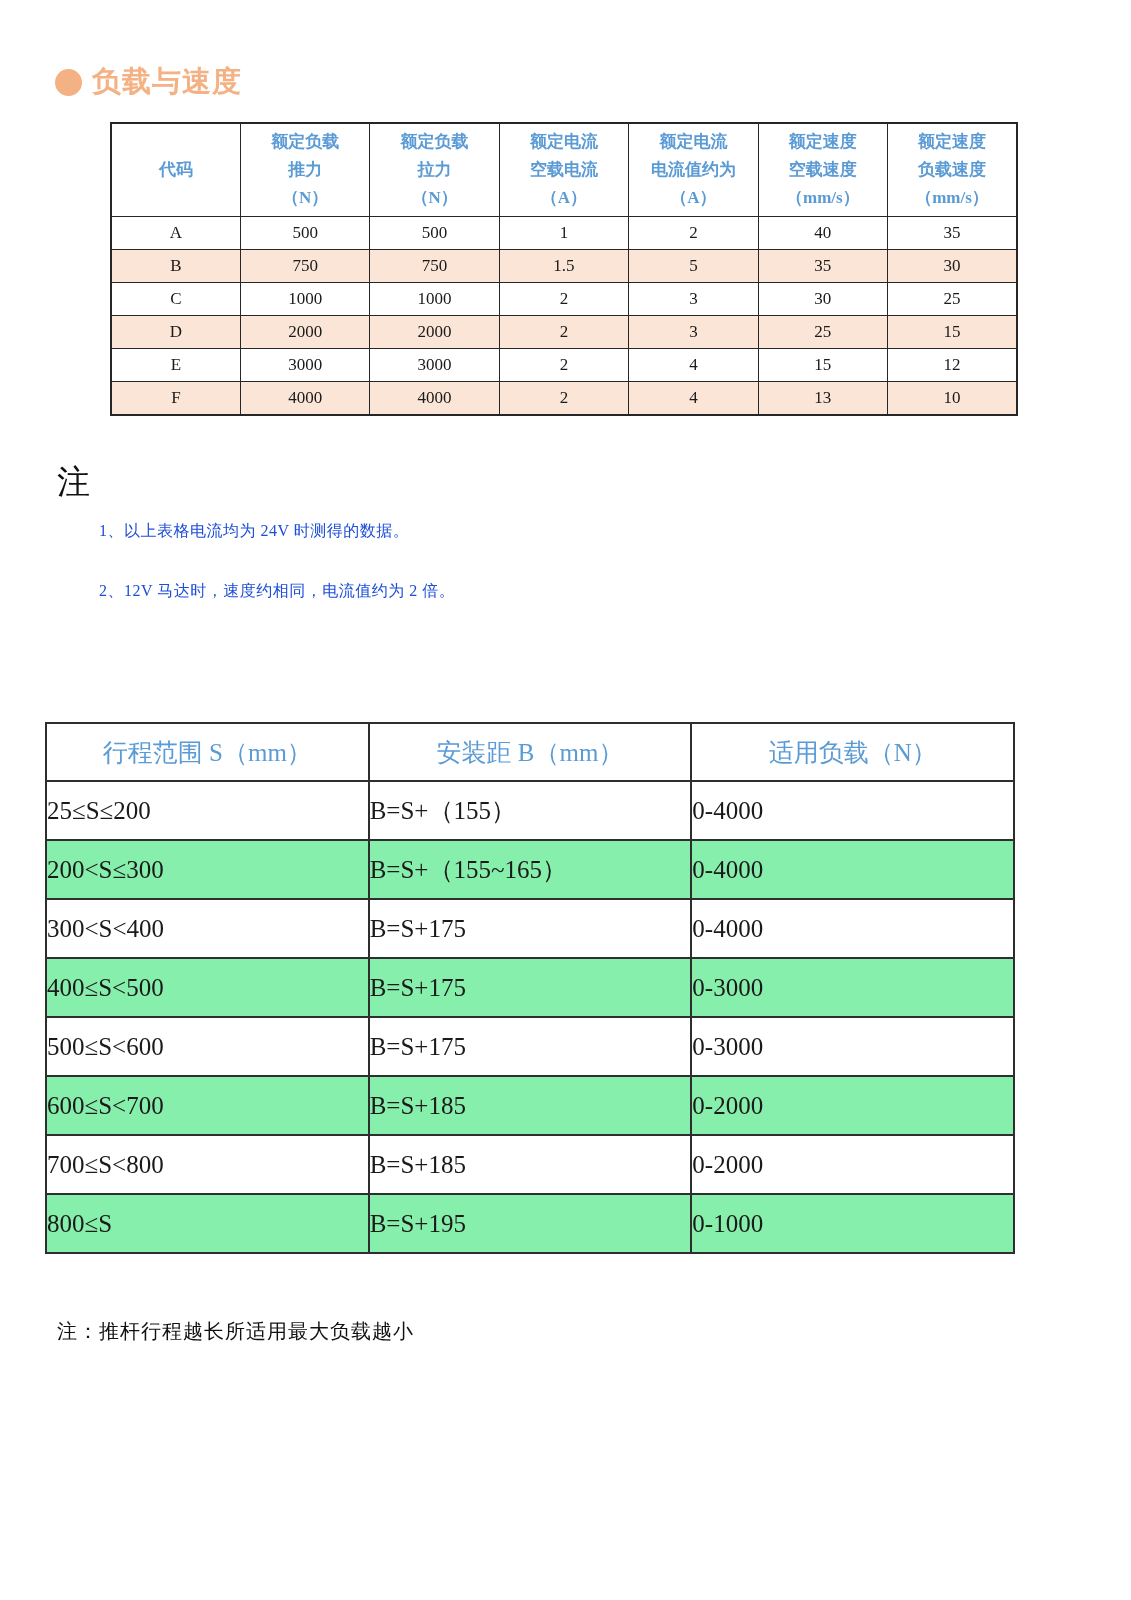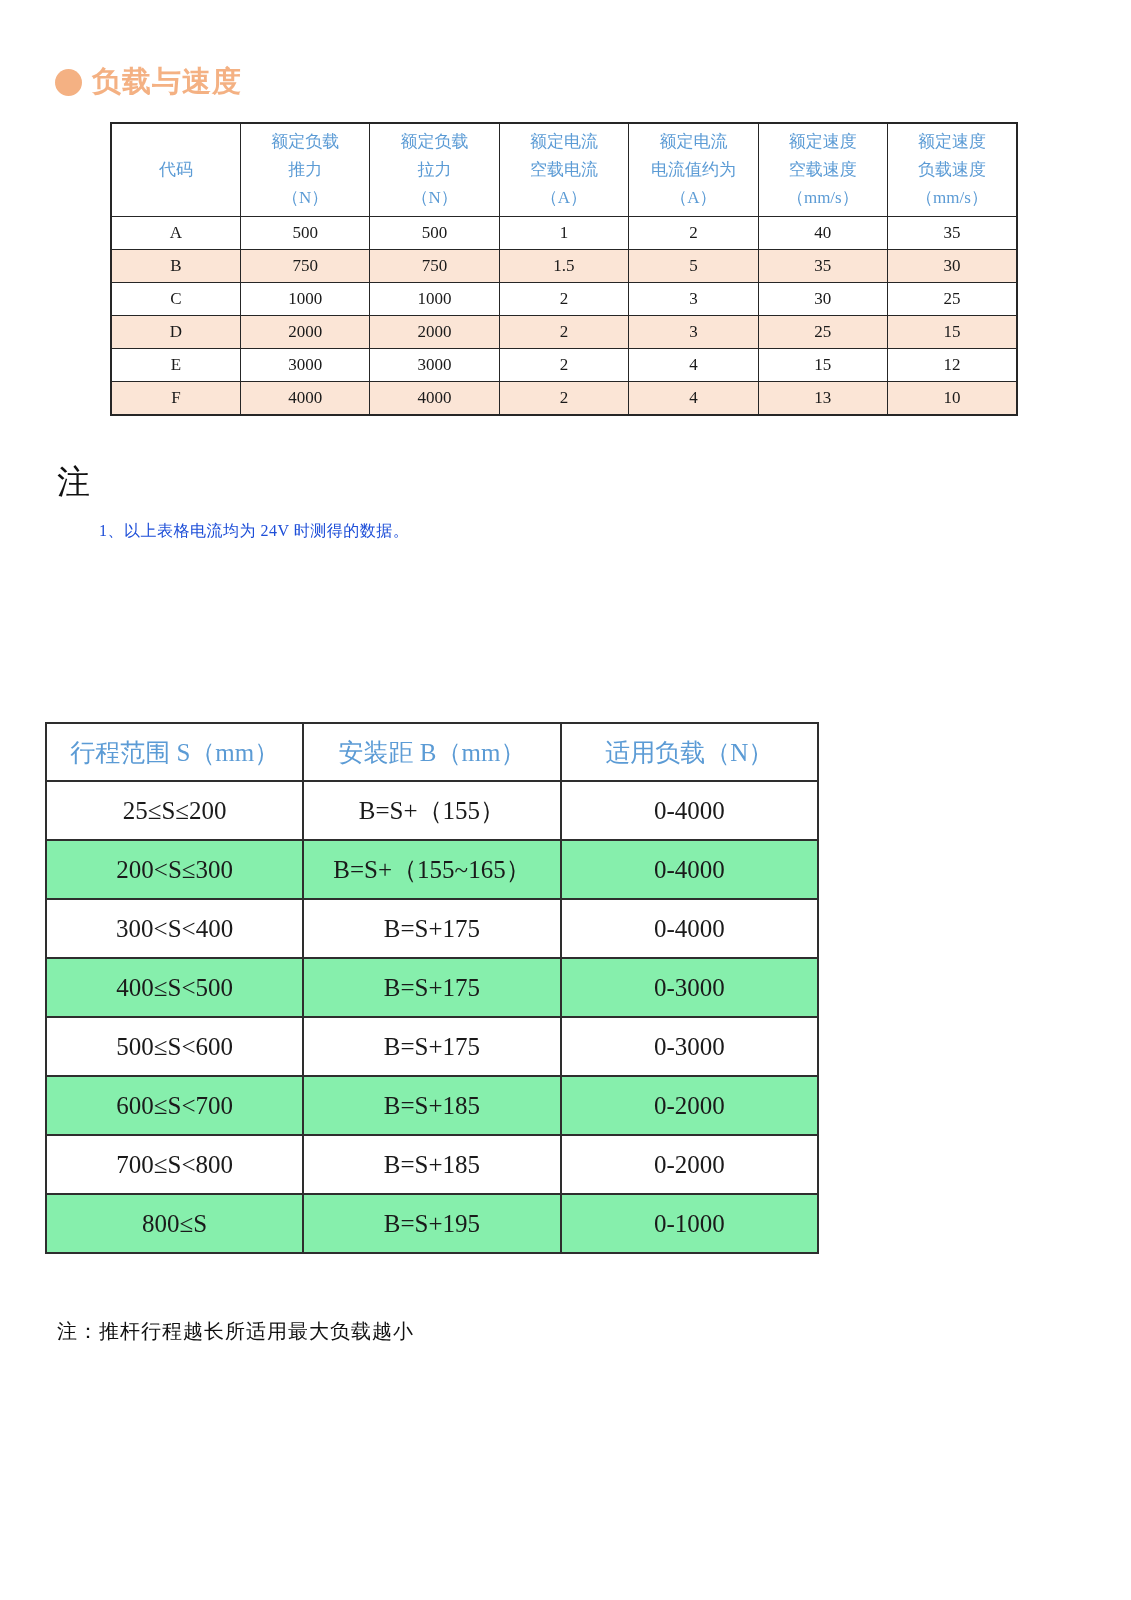--- a/index.html
+++ b/index.html
@@ -20,37 +20,37 @@
   #s2-title { left:55px; top:670px; }
 
   
   .t1 {
     position:absolute; left:110px; top:122px; width:908px;
     border-collapse:collapse; table-layout:fixed; text-align:center;
     border:2px solid #262626;
   }
   .t1 th, .t1 td { border:1px solid #262626; padding:0; }
   .t1 thead th {
-    color:#5B9BD5; font-weight:normal; font-size:17px;
+    color:#5B9BD5; font-weight:bold; font-size:17px;
     height:92px; vertical-align:middle;
   }
   .t1 thead th div { line-height:28px; }
   .t1 tbody td { font-size:17px; height:32px; color:#1a1a1a; }
   .t1 tr.peach td { background:#FBE5D6; }
 
   
   .notes-heading { position:absolute; left:57px; top:460px; font-size:33px; color:#111; }
   .note-item { position:absolute; left:99px; font-size:16px; color:#1d4ed8; letter-spacing:0.5px; }
   #note-1 { top:521px; }
   #note-2 { top:581px; }
 
   
   .t2 {
-    position:absolute; left:45px; top:722px; width:774px;
-    border-collapse:collapse; table-layout:fixed; text-align:center;
+    position:absolute; left:45px; top:722px; width:970px;
+    border-collapse:collapse; table-layout:fixed; 
     border:2px solid #2e2e2e;
   }
   .t2 th, .t2 td { border:2px solid #2e2e2e; padding:0; }
   .t2 thead th {
     color:#5B9BD5; font-weight:normal; font-size:25px; height:56px; vertical-align:middle;
   }
   .t2 tbody td { font-size:25px; height:57px; color:#1a1a1a;margin-left:37px; }
   .t2 tr.beige td { background:#86efac; }
 
   
@@ -157,20 +157,21 @@
         <td>2</td>
         <td>4</td>
         <td>13</td>
         <td>10</td>
       </tr>
     </tbody>
   </table>
 
   <div class="notes-heading">注</div>
   <div class="note-item" id="note-1">1、以上表格电流均为 24V 时测得的数据。</div>
+  <div class="note-item" id="note-2">2、12V 马达时，速度约相同，电流值约为 2 倍。</div>
 
 
   <table class="t2">
     <thead>
       <tr>
         <th>行程范围 S（mm）</th>
         <th>安装距 B（mm）</th>
         <th>适用负载（N）</th>
       </tr>
     </thead>

